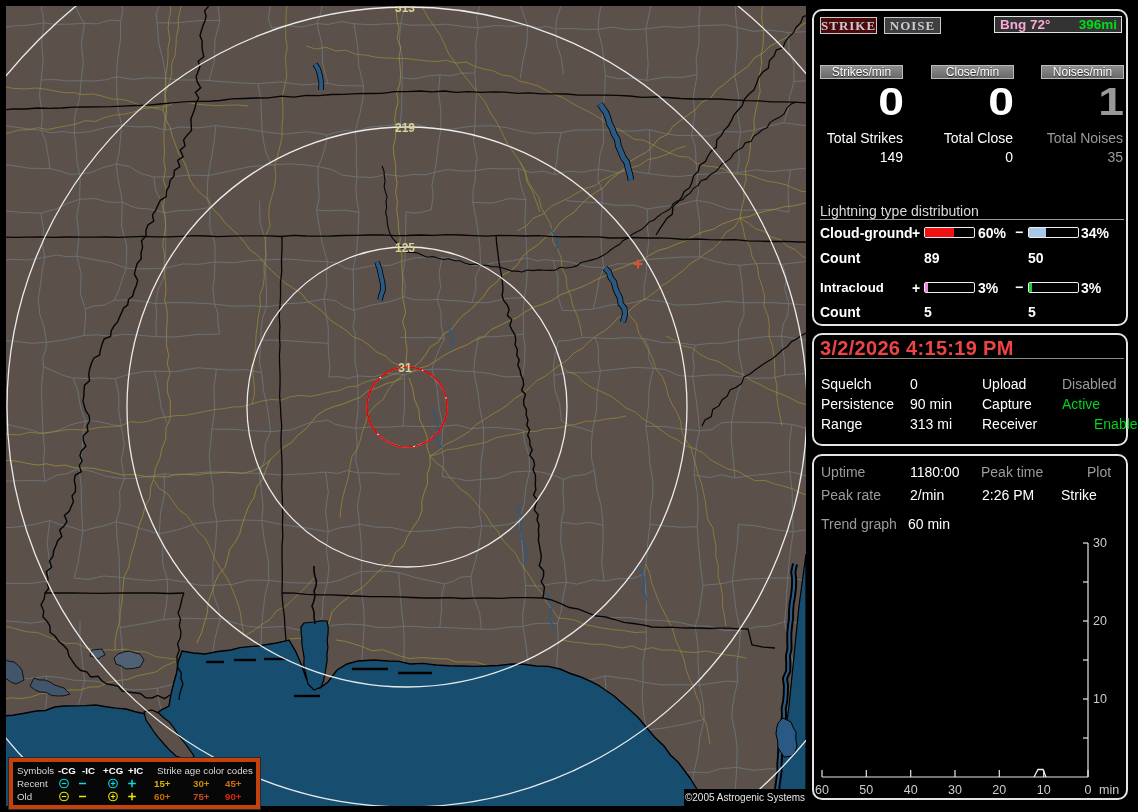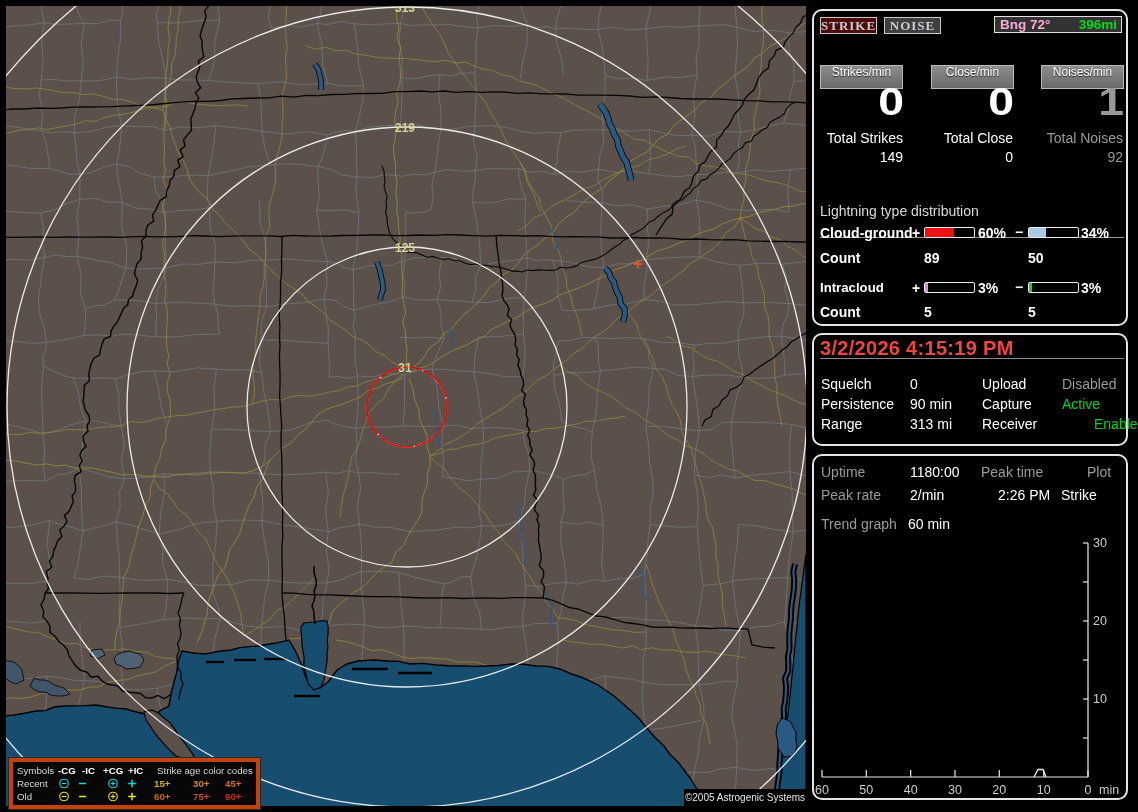--- a/index.html
+++ b/index.html
@@ -1,21 +1,21 @@
 <!DOCTYPE html>
 <html><head><meta charset="utf-8"><title>NexStorm</title>
 <style>
 html,body{margin:0;padding:0;background:#000;}
 body{width:1138px;height:812px;position:relative;overflow:hidden;
   font-family:"Liberation Sans",sans-serif;-webkit-font-smoothing:antialiased;}
 .abs{position:absolute;}
 .panel{position:absolute;left:812px;width:316px;border:2px solid #e4e4e4;border-radius:10px;background:#000;box-sizing:border-box;}
 .btn{position:absolute;box-sizing:border-box;border:1px solid #c9c9c9;color:#c8ccd4;
   font-family:"Liberation Serif",serif;font-weight:bold;font-size:13px;text-align:center;line-height:15px;letter-spacing:1px;}
-.gbtn{position:absolute;box-sizing:border-box;height:24px;width:83px;background:linear-gradient(#8d8d8d,#696969);
+.gbtn{position:absolute;box-sizing:border-box;height:14px;width:83px;background:linear-gradient(#8d8d8d,#696969);
   border:1px solid #b9b9b9;color:#fff;font-size:12px;text-align:center;line-height:13px;text-shadow:0 1px 1px #222;}
 .t14{font-size:14px;color:#fff;position:absolute;white-space:nowrap;}
 .gray{color:#9b9b9b;}
 .green{color:#00d41e;}
 .bar{position:absolute;width:51px;height:11px;border:1px solid #efefef;border-radius:2px;background:#000;box-sizing:border-box;}
 .bar>div{height:100%;}
 .rt{text-align:right;}
 .bigd{width:100px;font-size:38px;font-weight:bold;color:#fff;line-height:38px;transform:scaleX(1.22);transform-origin:100% 50%;}
 </style></head>
 <body>
@@ -160,23 +160,23 @@
 <div class="gbtn" style="left:931px;top:65px;">Close/min</div>
 <div class="gbtn" style="left:1041px;top:65px;">Noises/min</div>
 <div class="abs rt bigd" style="left:804px;top:83px;">0</div>
 <div class="abs rt bigd" style="left:914px;top:83px;">0</div>
 <div class="abs rt bigd" style="left:1024px;top:83px;color:#999;">1</div>
 <div class="t14 rt" style="left:803px;top:130px;width:100px;">Total Strikes</div>
 <div class="t14 rt" style="left:913px;top:130px;width:100px;">Total Close</div>
 <div class="t14 rt gray" style="left:1023px;top:130px;width:100px;">Total Noises</div>
 <div class="t14 rt" style="left:803px;top:149px;width:100px;">149</div>
 <div class="t14 rt" style="left:913px;top:149px;width:100px;">0</div>
-<div class="t14 rt gray" style="left:1023px;top:149px;width:100px;">92</div>
-
-<div class="abs" style="left:820px;top:203px;width:304px;font-size:14px;color:#dadada;border-bottom:1px solid #9a9a9a;padding-bottom:18px;">Lightning type distribution</div>
+<div class="t14 rt gray" style="left:1023px;top:149px;width:100px;">35</div>
+
+<div class="abs" style="left:820px;top:203px;width:304px;font-size:14px;color:#dadada;border-bottom:1px solid #9a9a9a;padding-bottom:0;">Lightning type distribution</div>
 <div class="t14" style="left:820px;top:225px;font-weight:bold;font-size:14px;">Cloud-ground</div>
 <div class="t14" style="left:912px;top:225px;font-weight:bold;">+</div>
 <div class="bar" style="left:924px;top:227px;">
     <div style="width:60%;background:#ee1111;"></div>
   </div>
 <div class="t14" style="left:978px;top:225px;font-weight:bold;">60%</div>
 <div class="t14" style="left:1015px;top:224px;font-weight:bold;">−</div>
 <div class="bar" style="left:1028px;top:227px;">
     <div style="width:34%;background:#a6c9e8;"></div>
   </div>
@@ -215,21 +215,21 @@
 <div class="t14" style="left:982px;top:416px;">Receiver</div>
 <div class="t14 green" style="left:1062px;top:416px;margin-left:32px;">Enabled</div>
 
 <div class="panel" style="top:454px;height:346px;"></div>
 <div class="t14 gray" style="left:821px;top:464px;">Uptime</div>
 <div class="t14" style="left:910px;top:464px;">1180:00</div>
 <div class="t14 gray" style="left:981px;top:464px;">Peak time</div>
 <div class="t14 gray" style="left:1087px;top:464px;">Plot</div>
 <div class="t14 gray" style="left:821px;top:487px;">Peak rate</div>
 <div class="t14" style="left:910px;top:487px;">2/min</div>
-<div class="t14" style="left:982px;top:487px;margin-left:16px;">2:26 PM</div>
+<div class="t14" style="left:982px;top:487px;">2:26 PM</div>
 <div class="t14" style="left:1061px;top:487px;">Strike</div>
 <div class="t14 gray" style="left:821px;top:516px;">Trend graph</div>
 <div class="t14" style="left:908px;top:516px;">60 min</div>
 <div class="abs" style="left:812px;top:530px;width:320px;height:278px;"><svg width="320" height="278" viewBox="0 0 320 278" font-family="Liberation Sans, sans-serif" font-size="12.5">
       <path d="M276 13L276 247" stroke="#e8e8e8" stroke-width="1.2" fill="none"></path>
       <path d="M271 13L276 13" stroke="#e8e8e8" stroke-width="1.2"></path>
       <path d="M271 52L276 52" stroke="#e8e8e8" stroke-width="1.2"></path>
       <path d="M271 91L276 91" stroke="#e8e8e8" stroke-width="1.2"></path>
       <path d="M271 130L276 130" stroke="#e8e8e8" stroke-width="1.2"></path>
       <path d="M271 169L276 169" stroke="#e8e8e8" stroke-width="1.2"></path>

